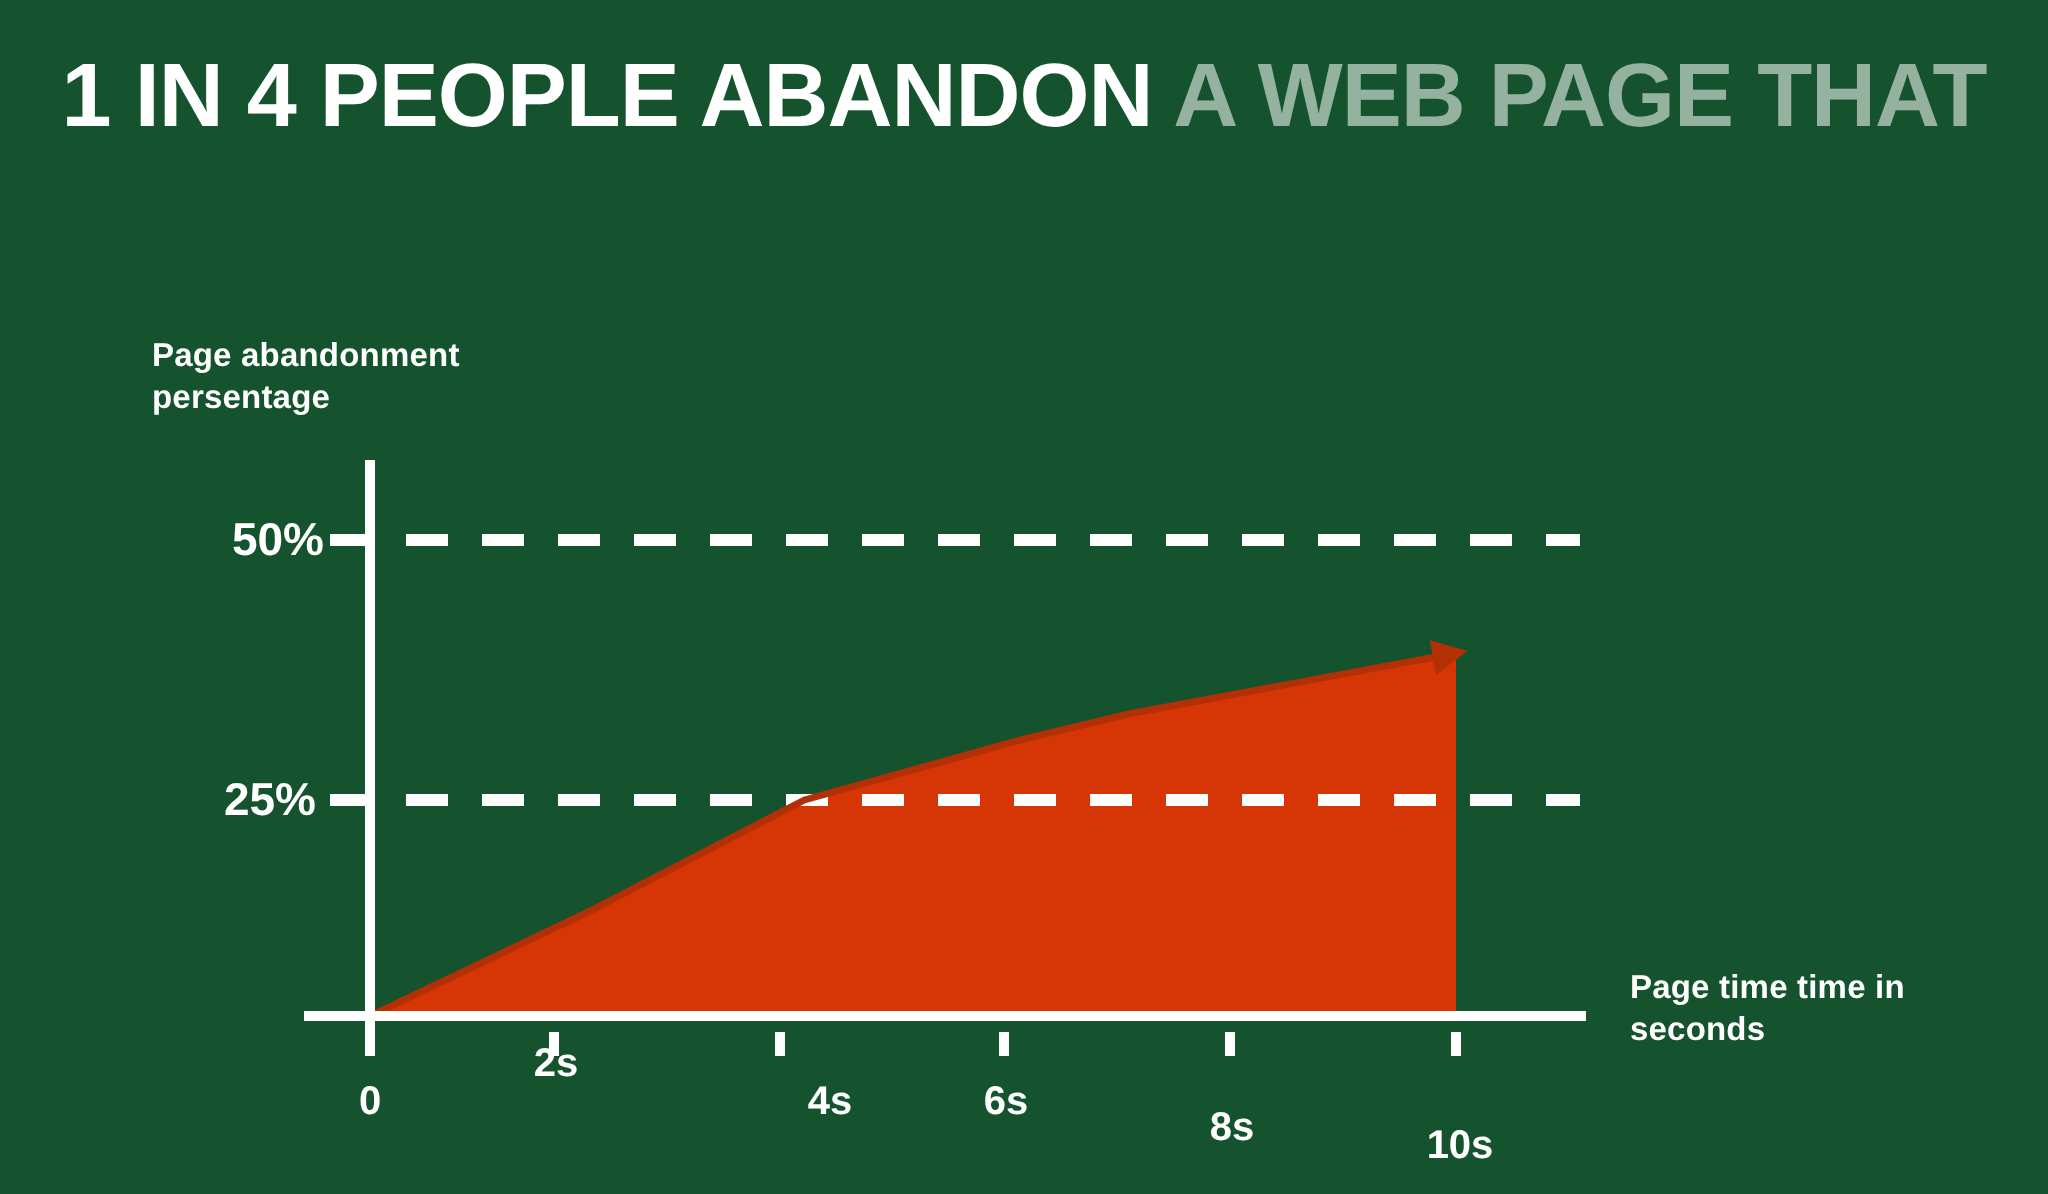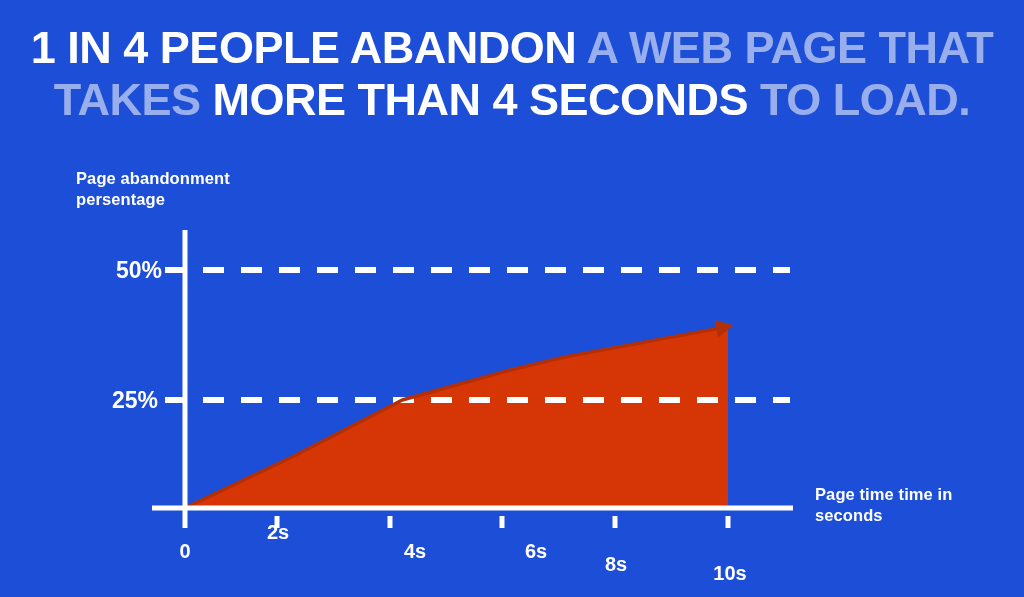--- a/index.html
+++ b/index.html
@@ -10,21 +10,21 @@
     width: 1024px;
     height: 597px;
     overflow: hidden;
     font-family: "Liberation Sans", sans-serif;
     background: #ea6239;
     position: relative;
   }
   #infographic {
     position: absolute;
     inset: 0;
-    background: #1d4ed8;
+    background: #14532d;
   }
 
   
   #headline {
     position: absolute;
     left: 0;
     top: 22px;
     width: 1024px;
     text-align: center;
     font-weight: bold;
@@ -101,23 +101,20 @@
 </style>
 </head>
 <body>
 
 <div id="infographic">
 
   <div id="headline">
     <span class="hl-line">
       <span class="seg solid">1 IN 4 PEOPLE ABANDON </span><span class="seg faded">A WEB PAGE THAT</span>
     </span>
-    <span class="hl-line">
-      <span class="seg faded">TAKES </span><span class="seg solid">MORE THAN 4 SECONDS </span><span class="seg faded">TO LOAD.</span>
-    </span>
   </div>
 
   <div id="chart-area">
 
     <svg id="chart-svg" width="1024" height="447" viewBox="0 0 1024 447">
       <defs>
         <marker id="curve-arrow" viewBox="0 0 10 10" refX="5" refY="5" markerWidth="5.2" markerHeight="5.2" orient="auto-start-reverse">
           <path d="M 0 0 L 10 5 L 0 10 z" fill="#b32f06"></path>
         </marker>
       </defs>
@@ -148,18 +145,18 @@
     <div class="axis-title" id="y-axis-title">Page abandonment persentage</div>
 
     <div class="axis-title" id="x-axis-title">Page time time in seconds</div>
 
     <div class="ytick-label" style="left:102px; top:120px; width:60px;">50%</div>
     <div class="ytick-label" style="left:98px; top:250px; width:60px;">25%</div>
 
     <div class="tick-label" style="left:185px; top:390px;">0</div>
     <div class="tick-label" style="left:278px; top:371px;">2s</div>
     <div class="tick-label" style="left:391px; top:390px;margin-left:24px;">4s</div>
-    <div class="tick-label" style="left:503px; top:390px;margin-left:33px;">6s</div>
+    <div class="tick-label" style="left:503px; top:390px;">6s</div>
     <div class="tick-label" style="left:616px; top:390px;margin-top:13px;">8s</div>
     <div class="tick-label" style="left:730px; top:412px;">10s</div>
 
   </div>
 </div>
 
 </body></html>

